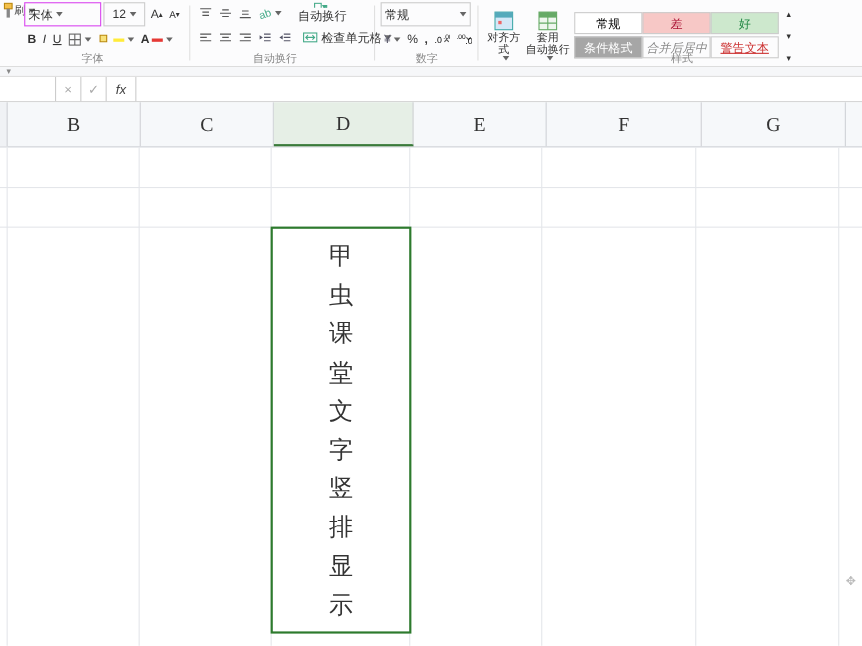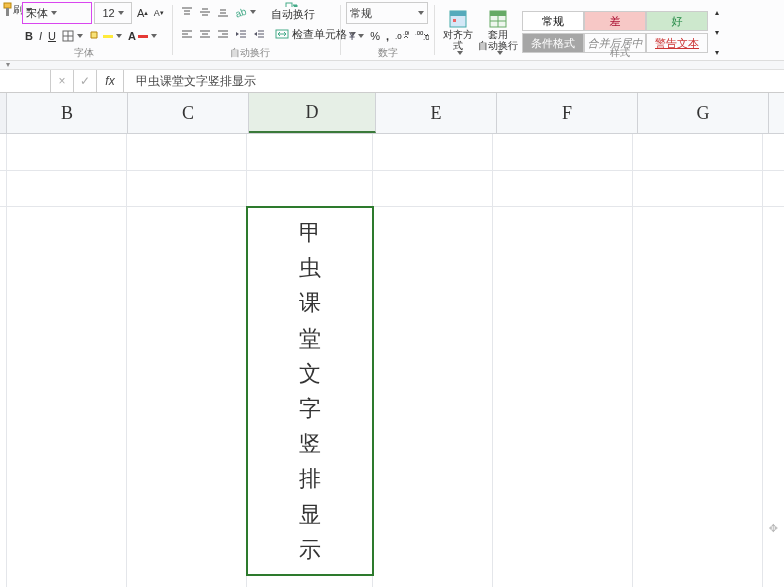--- a/index.html
+++ b/index.html
@@ -291,21 +291,20 @@
   <div class="box" style="width:50px;"></div>
   <div class="box" style="width:22px; color:#aaa;">
       <span>×</span>
     </div>
   <div class="box" style="width:22px; color:#aaa;">
       <span>✓</span>
     </div>
   <div class="box" style="width:26px; font-style:italic;">
       <span>fx</span>
     </div>
-  <div style="flex:1; padding-left:12px;"><span>甲虫课堂文字竖排显示</span></div>
 </div>
 
 <div class="grid">
   <div class="colhdrs">
     <div class="rowhd"></div>
     <div class="colhd" style="width:120px;">
         <span>B</span>
       </div>
     <div class="colhd" style="width:120px;">
         <span>C</span>

